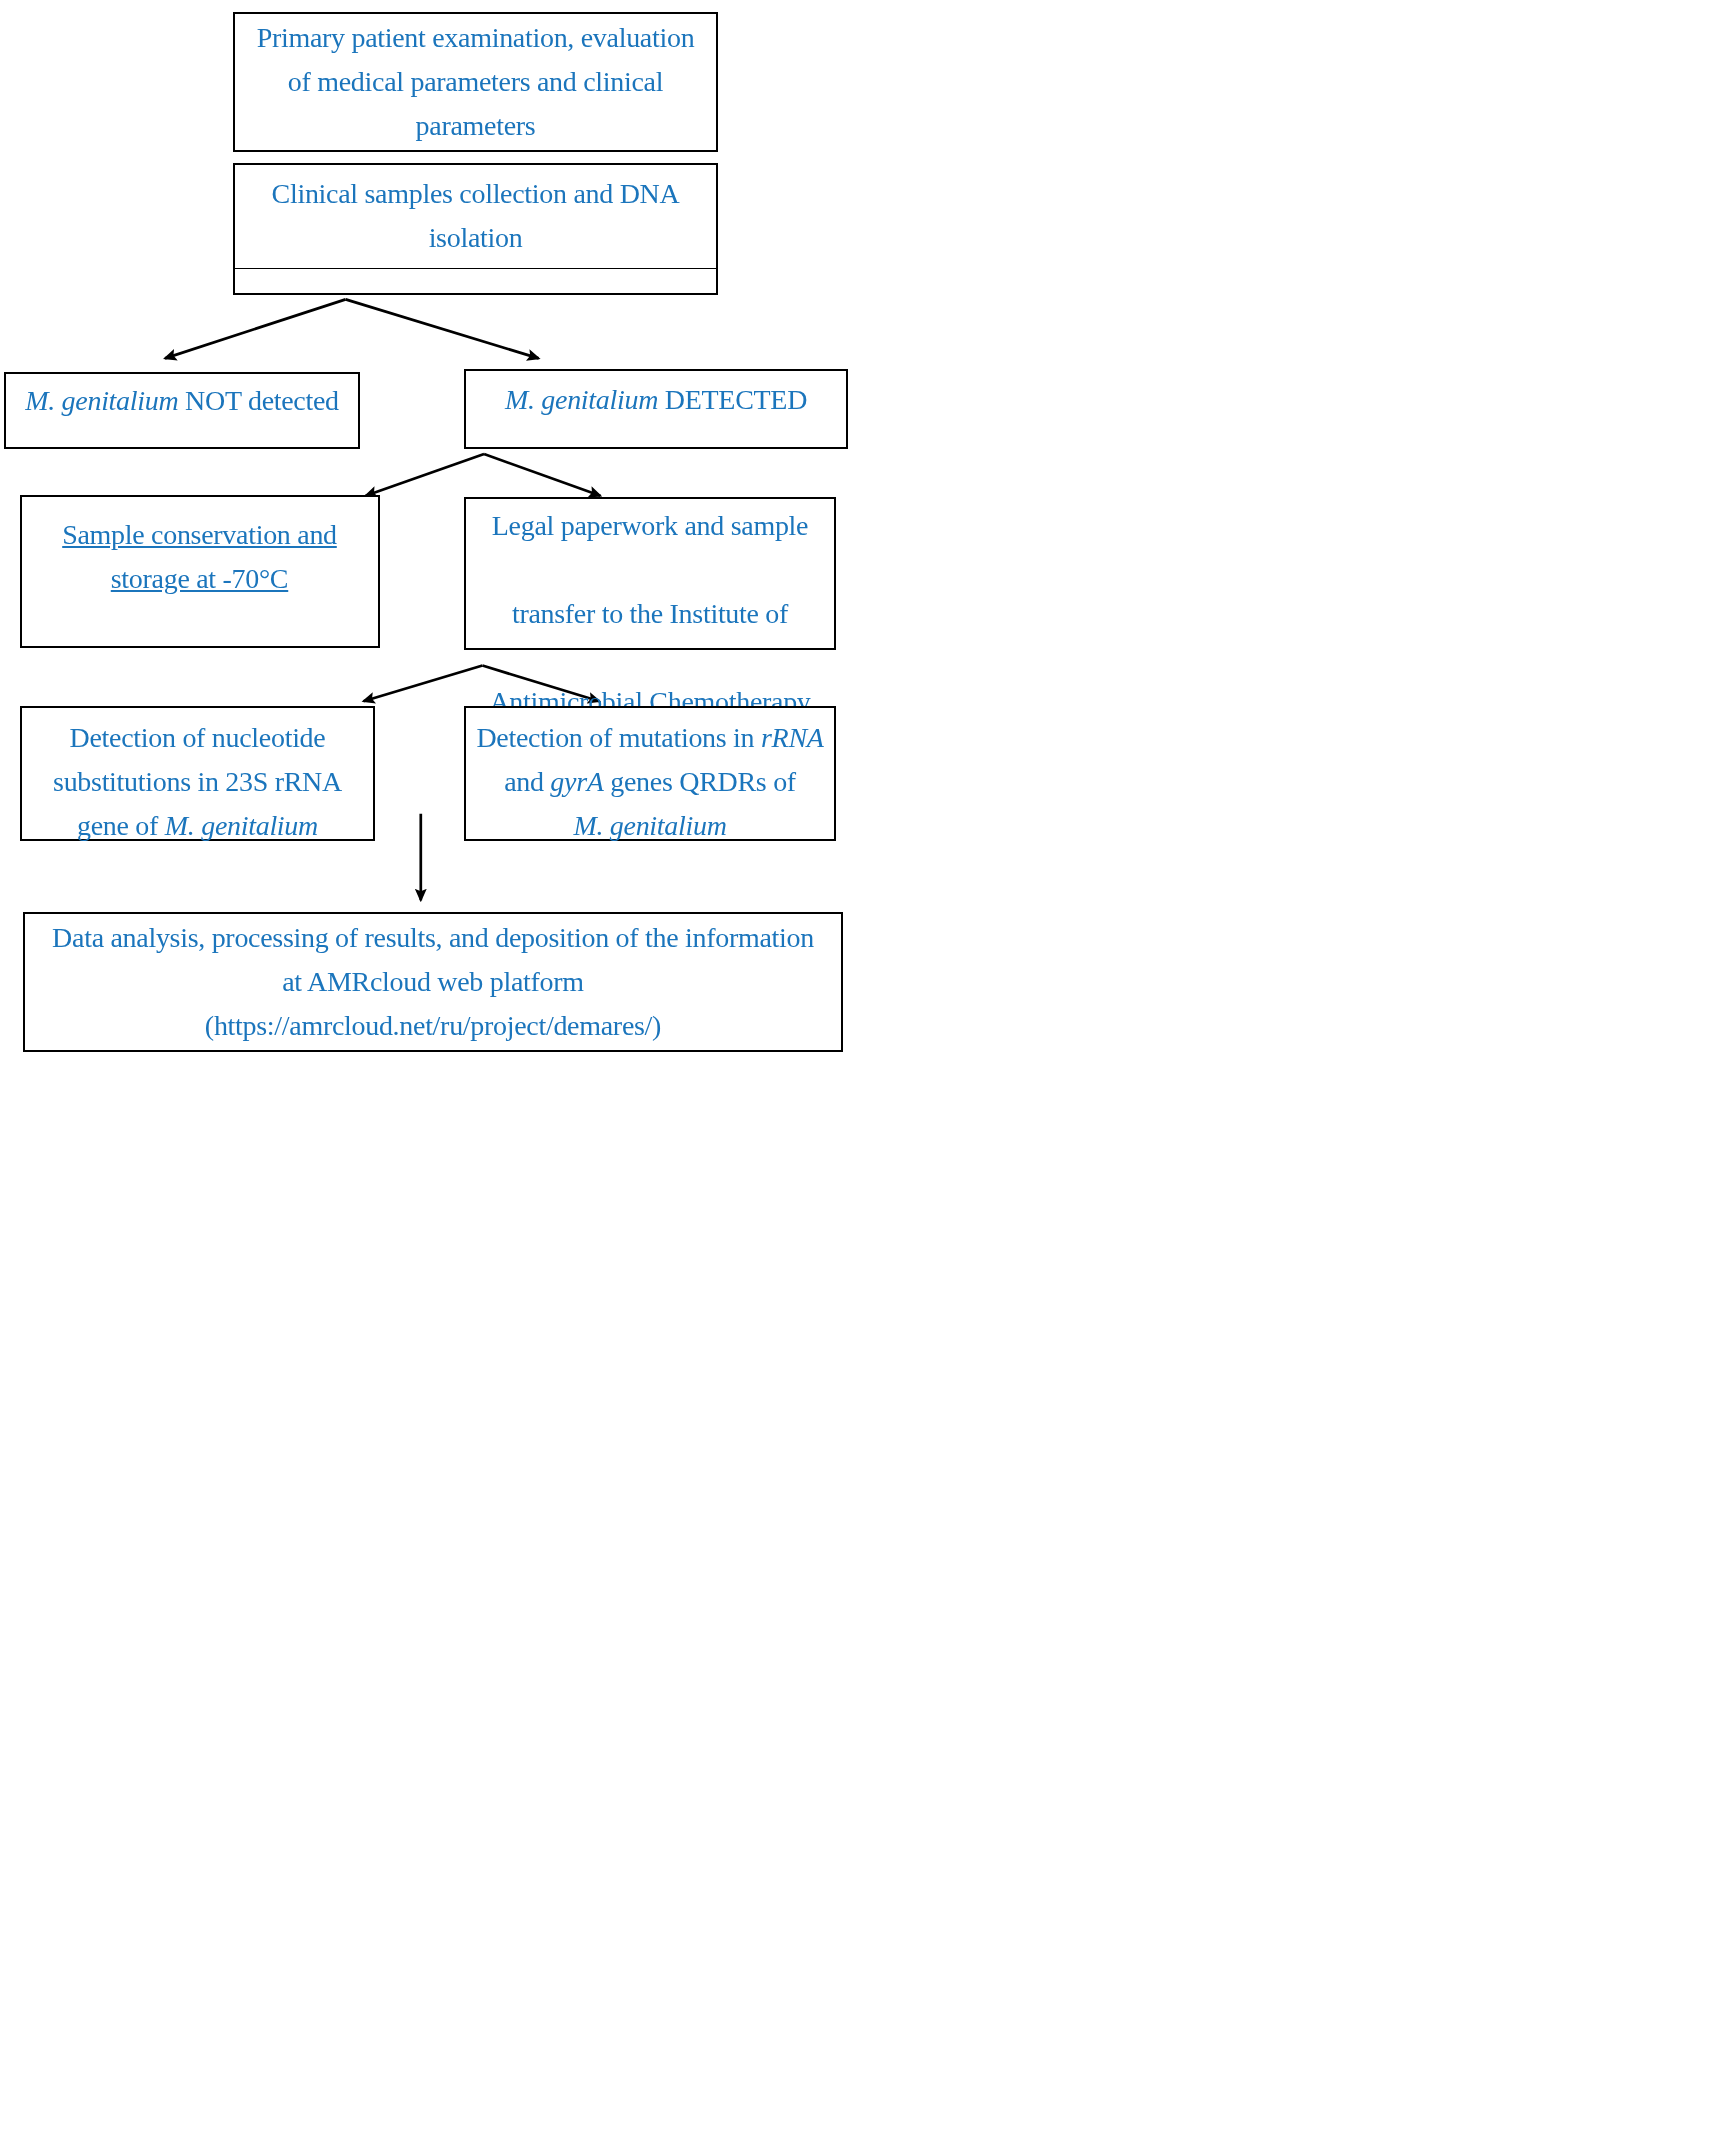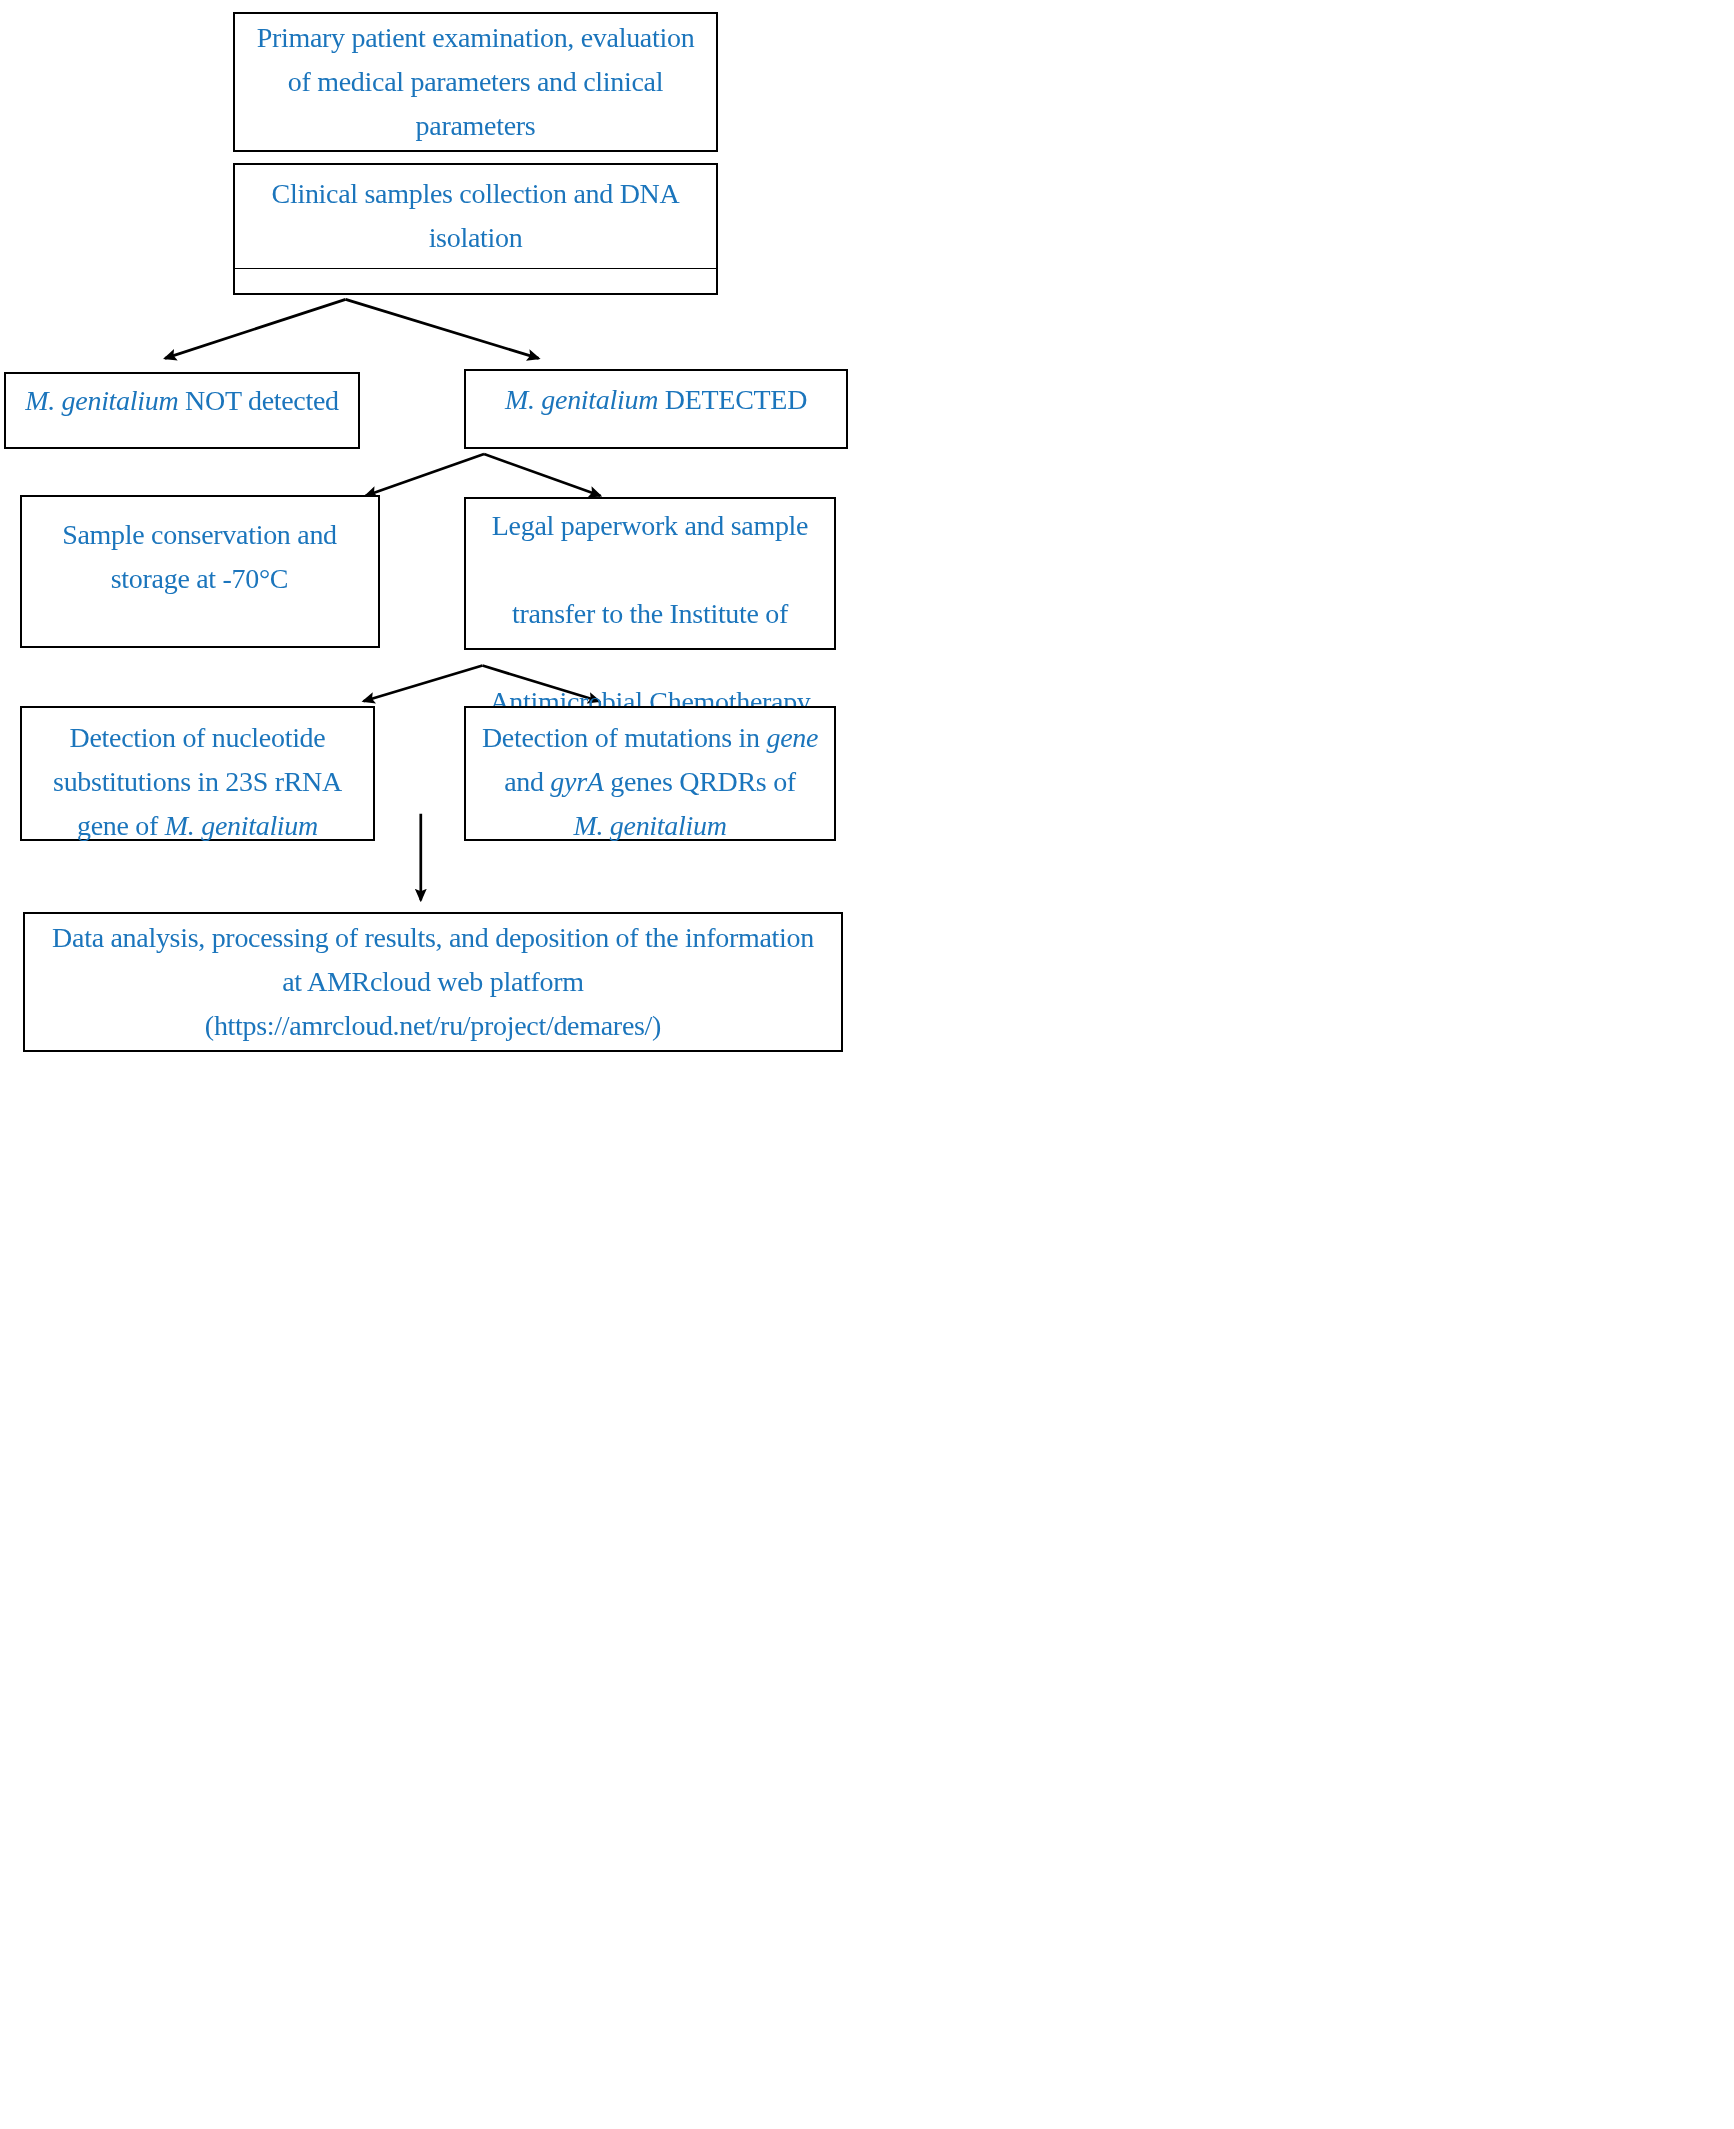--- a/index.html
+++ b/index.html
@@ -89,39 +89,39 @@
   </div>
 
   <div class="box jc" style="left:4px; top:372px; width:356px; height:77px; padding-bottom:19.5px;">
     <div class="line"><span class="it">M. genitalium</span><span> NOT detected</span></div>
   </div>
 
   <div class="box jc" style="left:464px; top:369px; width:384px; height:80px; padding-bottom:17.3px;">
     <div class="line"><span class="it">M. genitalium</span><span> DETECTED</span></div>
   </div>
 
-  <div class="box" style="left:19.5px; top:495px; width:360px; height:153px; padding-top:16px;">
+  <div class="box" style="left:19.5px; top:495px; width:360px; height:153px; padding-top:16px;text-decoration:underline;">
     <div class="line">Sample conservation and</div>
     <div class="line">storage at -70°C</div>
   </div>
 
   <div class="box" style="left:464px; top:497px; width:372px; height:153px; padding-top:5.4px;gap:44px;">
     <div class="line">Legal paperwork and sample</div>
     <div class="line">transfer to the Institute of</div>
     <div class="line">Antimicrobial Chemotherapy</div>
   </div>
 
   <div class="box" style="left:20px; top:706px; width:355px; height:135px; padding-top:7.6px;">
     <div class="line">Detection of nucleotide</div>
     <div class="line">substitutions in 23S rRNA</div>
     <div class="line"><span>gene of </span><span class="it">M. genitalium</span></div>
   </div>
 
   <div class="box" style="left:464px; top:706px; width:372px; height:135px; padding-top:7.6px;">
-    <div class="line"><span>Detection of mutations in </span><span class="it">gene</span></div>
+    <div class="line"><span>Detection of mutations in </span><span class="it">rRNA</span></div>
     <div class="line"><span>and </span><span class="it">gyrA</span><span> genes QRDRs of</span></div>
     <div class="line it">M. genitalium</div>
   </div>
 
   <div class="box jc" style="left:23px; top:912px; width:820px; height:140px;">
     <div class="line">Data analysis, processing of results, and deposition of the information</div>
     <div class="line">at AMRcloud web platform</div>
     <div class="line">(https://amrcloud.net/ru/project/demares/)</div>
   </div>
 

